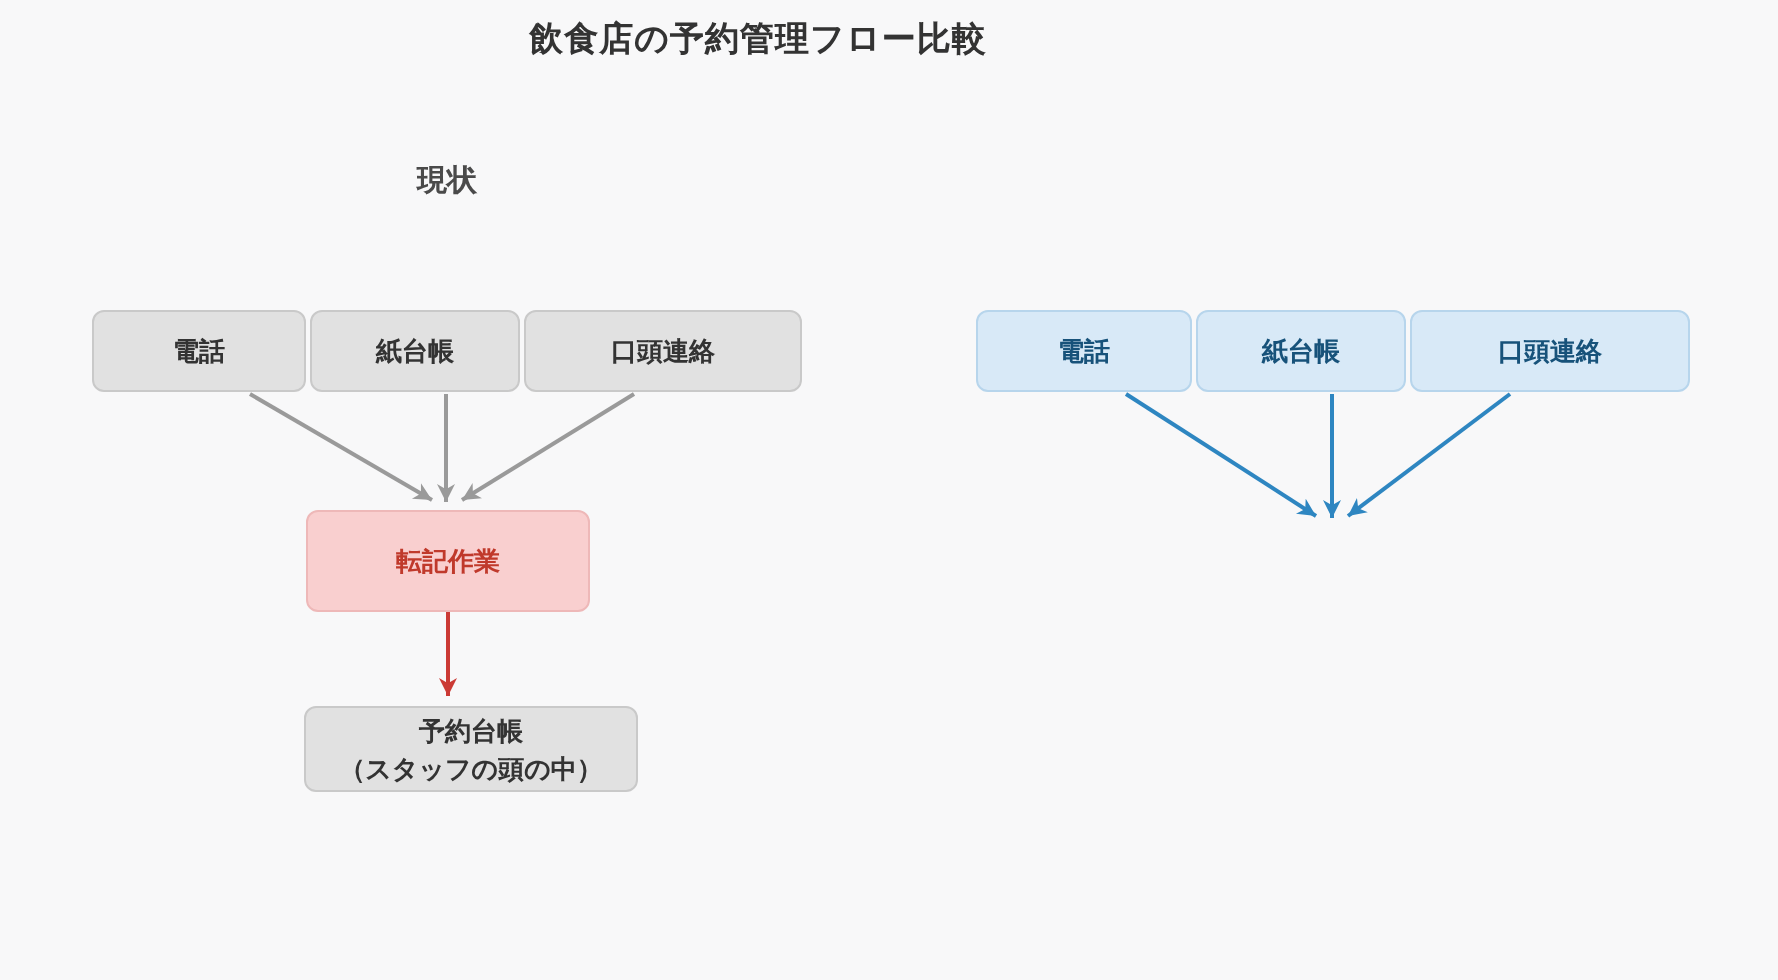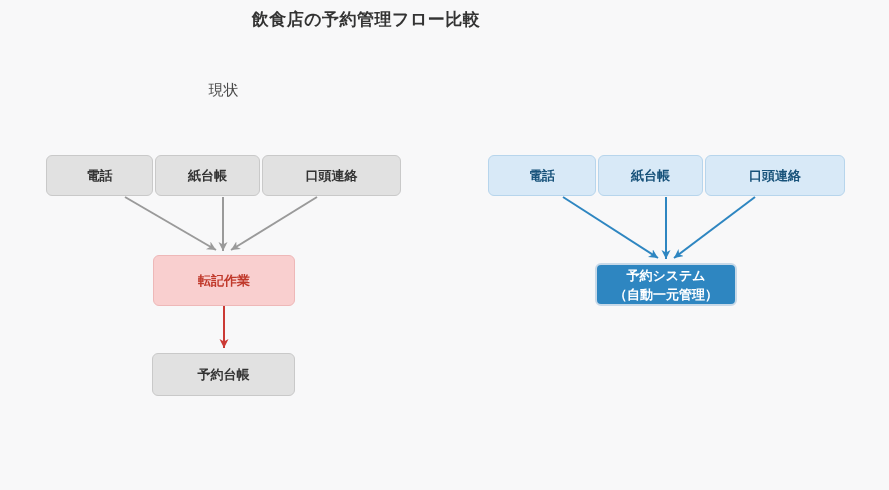--- a/index.html
+++ b/index.html
@@ -11,34 +11,34 @@
   .stage {
     position: relative;
     width: 889px;
     height: 490px;
     background: var(--page-bg, #f8f8f9);
     overflow: hidden;
   }
   .title {
     position: absolute;
     top: 8px;
-    left: 0;
+    left: 13px;
     width: 732px;
     text-align: center;
     font-size: 17px;
     font-weight: bold;
     color: var(--title-text, #333);
     letter-spacing: 0.5px;
   }
   .section-label {
     position: absolute;
     top: 81px;
     text-align: center;
     font-size: 15px;
-    font-weight: normal;
+    font-weight: bold;
   }
   .section-label.current {
     left: 46px;
     width: 355px;
     color: var(--current-header-text, #4a4a4a);
   }
   .section-label.improved {
     left: 488px;
     width: 357px;
     color: var(--improved-header-text, #1a5a8a);
@@ -134,32 +134,29 @@
     <span>紙台帳</span>
   </div>
   <div class="box gray" style="left:262px; top:155px; width:139px; height:41px;">
     <span>口頭連絡</span>
   </div>
 
   <div class="box pink" style="left:153px; top:255px; width:142px; height:51px;">
     <span>転記作業</span>
   </div>
 
-  <div class="box gray" style="left:152px; top:353px; width:143px; height:43px;">
+  <div class="box gray" style="left:152px; top:353px; width:167px; height:43px;">
     <span>予約台帳</span>
+    <span>（スタッフの頭の中）</span>
   </div>
 
   <div class="box lightblue" style="left:488px; top:155px; width:108px; height:41px;">
     <span>電話</span>
   </div>
   <div class="box lightblue" style="left:598px; top:155px; width:105px; height:41px;">
     <span>紙台帳</span>
   </div>
   <div class="box lightblue" style="left:705px; top:155px; width:140px; height:41px;">
     <span>口頭連絡</span>
   </div>
 
-  <div class="box blue" style="left:595px; top:263px; width:142px; height:43px;">
-    <span>予約システム</span>
-    <span>（自動一元管理）</span>
-  </div>
 
 </div>
 
 </body></html>

